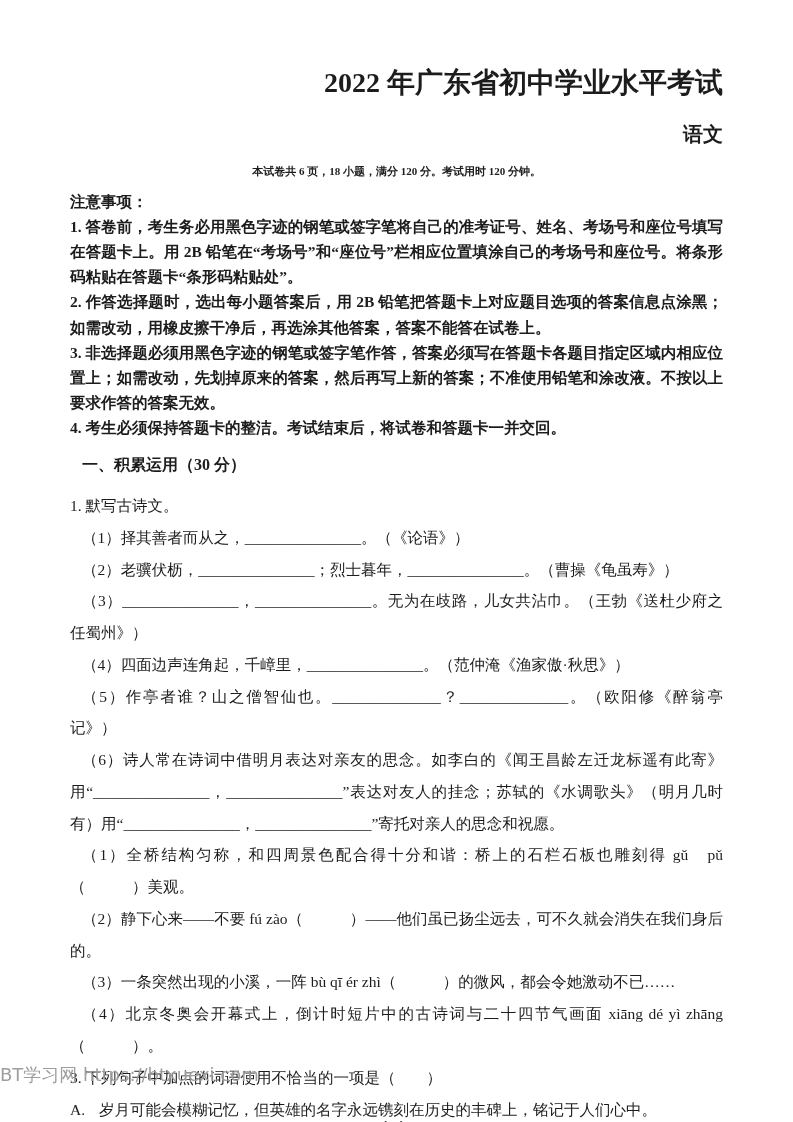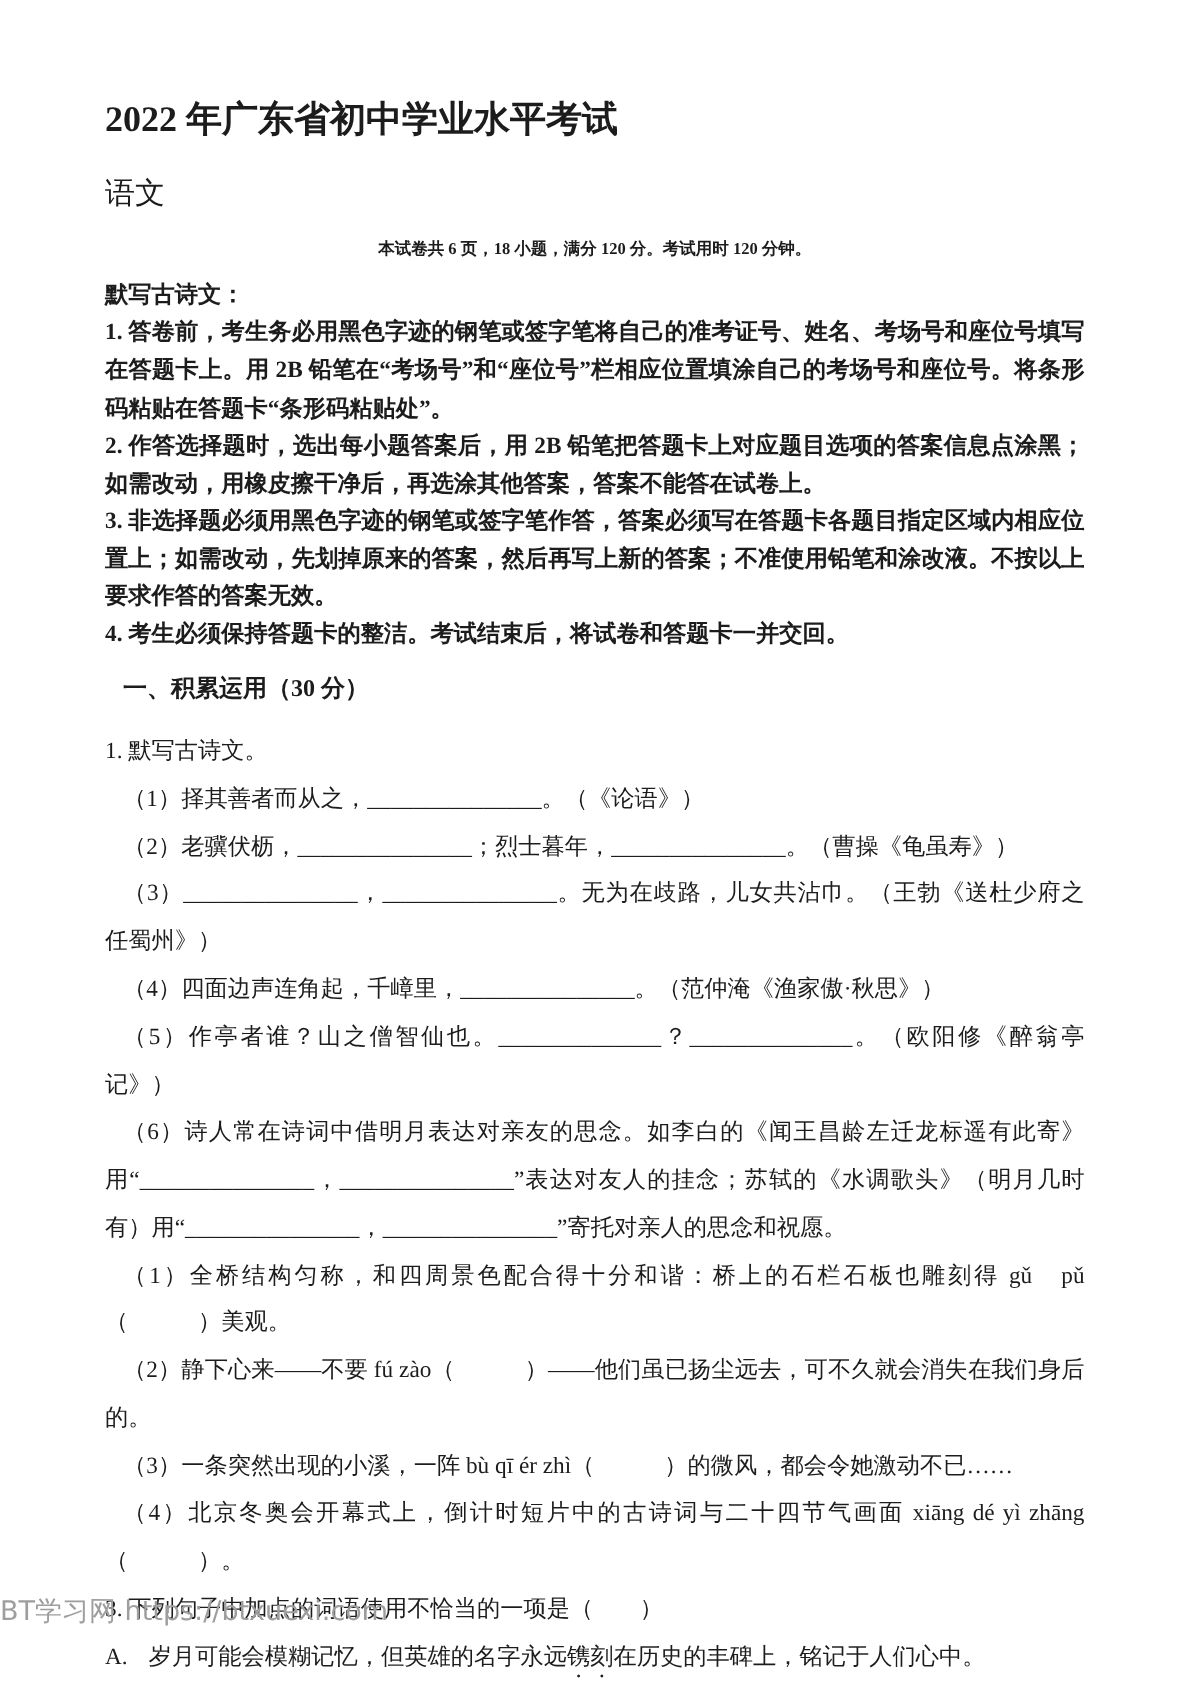--- a/index.html
+++ b/index.html
@@ -13,30 +13,30 @@
     position: relative;
     font-family: "Liberation Serif", "DejaVu Serif", serif;
     color: #1c1c1c;
     overflow: hidden;
   }
   .page {
     padding: 66px 70px 0 70px;
     box-sizing: border-box;
   }
   .exam-title {
-    text-align: left;
-    font-size: 24px;
+    text-align: right;
+    font-size: 28px;
     font-weight: bold;
     margin: 0 0 22px 0;
     line-height: 1.2;
   }
   .exam-subject {
-    text-align: left;
+    text-align: right;
     font-size: 20px;
-    font-weight: normal;
+    font-weight: bold;
     margin: 0 0 18px 0;
     line-height: 1.2;
   }
   .exam-info {
     text-align: center;
     font-size: 11px;
     font-weight: bold;
     margin: 0 0 10px 0;
     line-height: 1.4;
   }
@@ -87,21 +87,21 @@
 </head>
 <body>
 
 <div class="page">
 
   <h1 class="exam-title">2022 年广东省初中学业水平考试</h1>
   <h2 class="exam-subject">语文</h2>
   <p class="exam-info">本试卷共 6 页，18 小题，满分 120 分。考试用时 120 分钟。</p>
 
   <div class="notes">
-    <p>默写古诗文：</p>
+    <p>注意事项：</p>
     <p>1. 答卷前，考生务必用黑色字迹的钢笔或签字笔将自己的准考证号、姓名、考场号和座位号填写在答题卡上。用 2B 铅笔在“考场号”和“座位号”栏相应位置填涂自己的考场号和座位号。将条形码粘贴在答题卡“条形码粘贴处”。</p>
     <p>2. 作答选择题时，选出每小题答案后，用 2B 铅笔把答题卡上对应题目选项的答案信息点涂黑；如需改动，用橡皮擦干净后，再选涂其他答案，答案不能答在试卷上。</p>
     <p>3. 非选择题必须用黑色字迹的钢笔或签字笔作答，答案必须写在答题卡各题目指定区域内相应位置上；如需改动，先划掉原来的答案，然后再写上新的答案；不准使用铅笔和涂改液。不按以上要求作答的答案无效。</p>
     <p>4. 考生必须保持答题卡的整洁。考试结束后，将试卷和答题卡一并交回。</p>
   </div>
 
   <p class="section-heading">一、积累运用（30 分）</p>
 
   <div class="questions">
 

